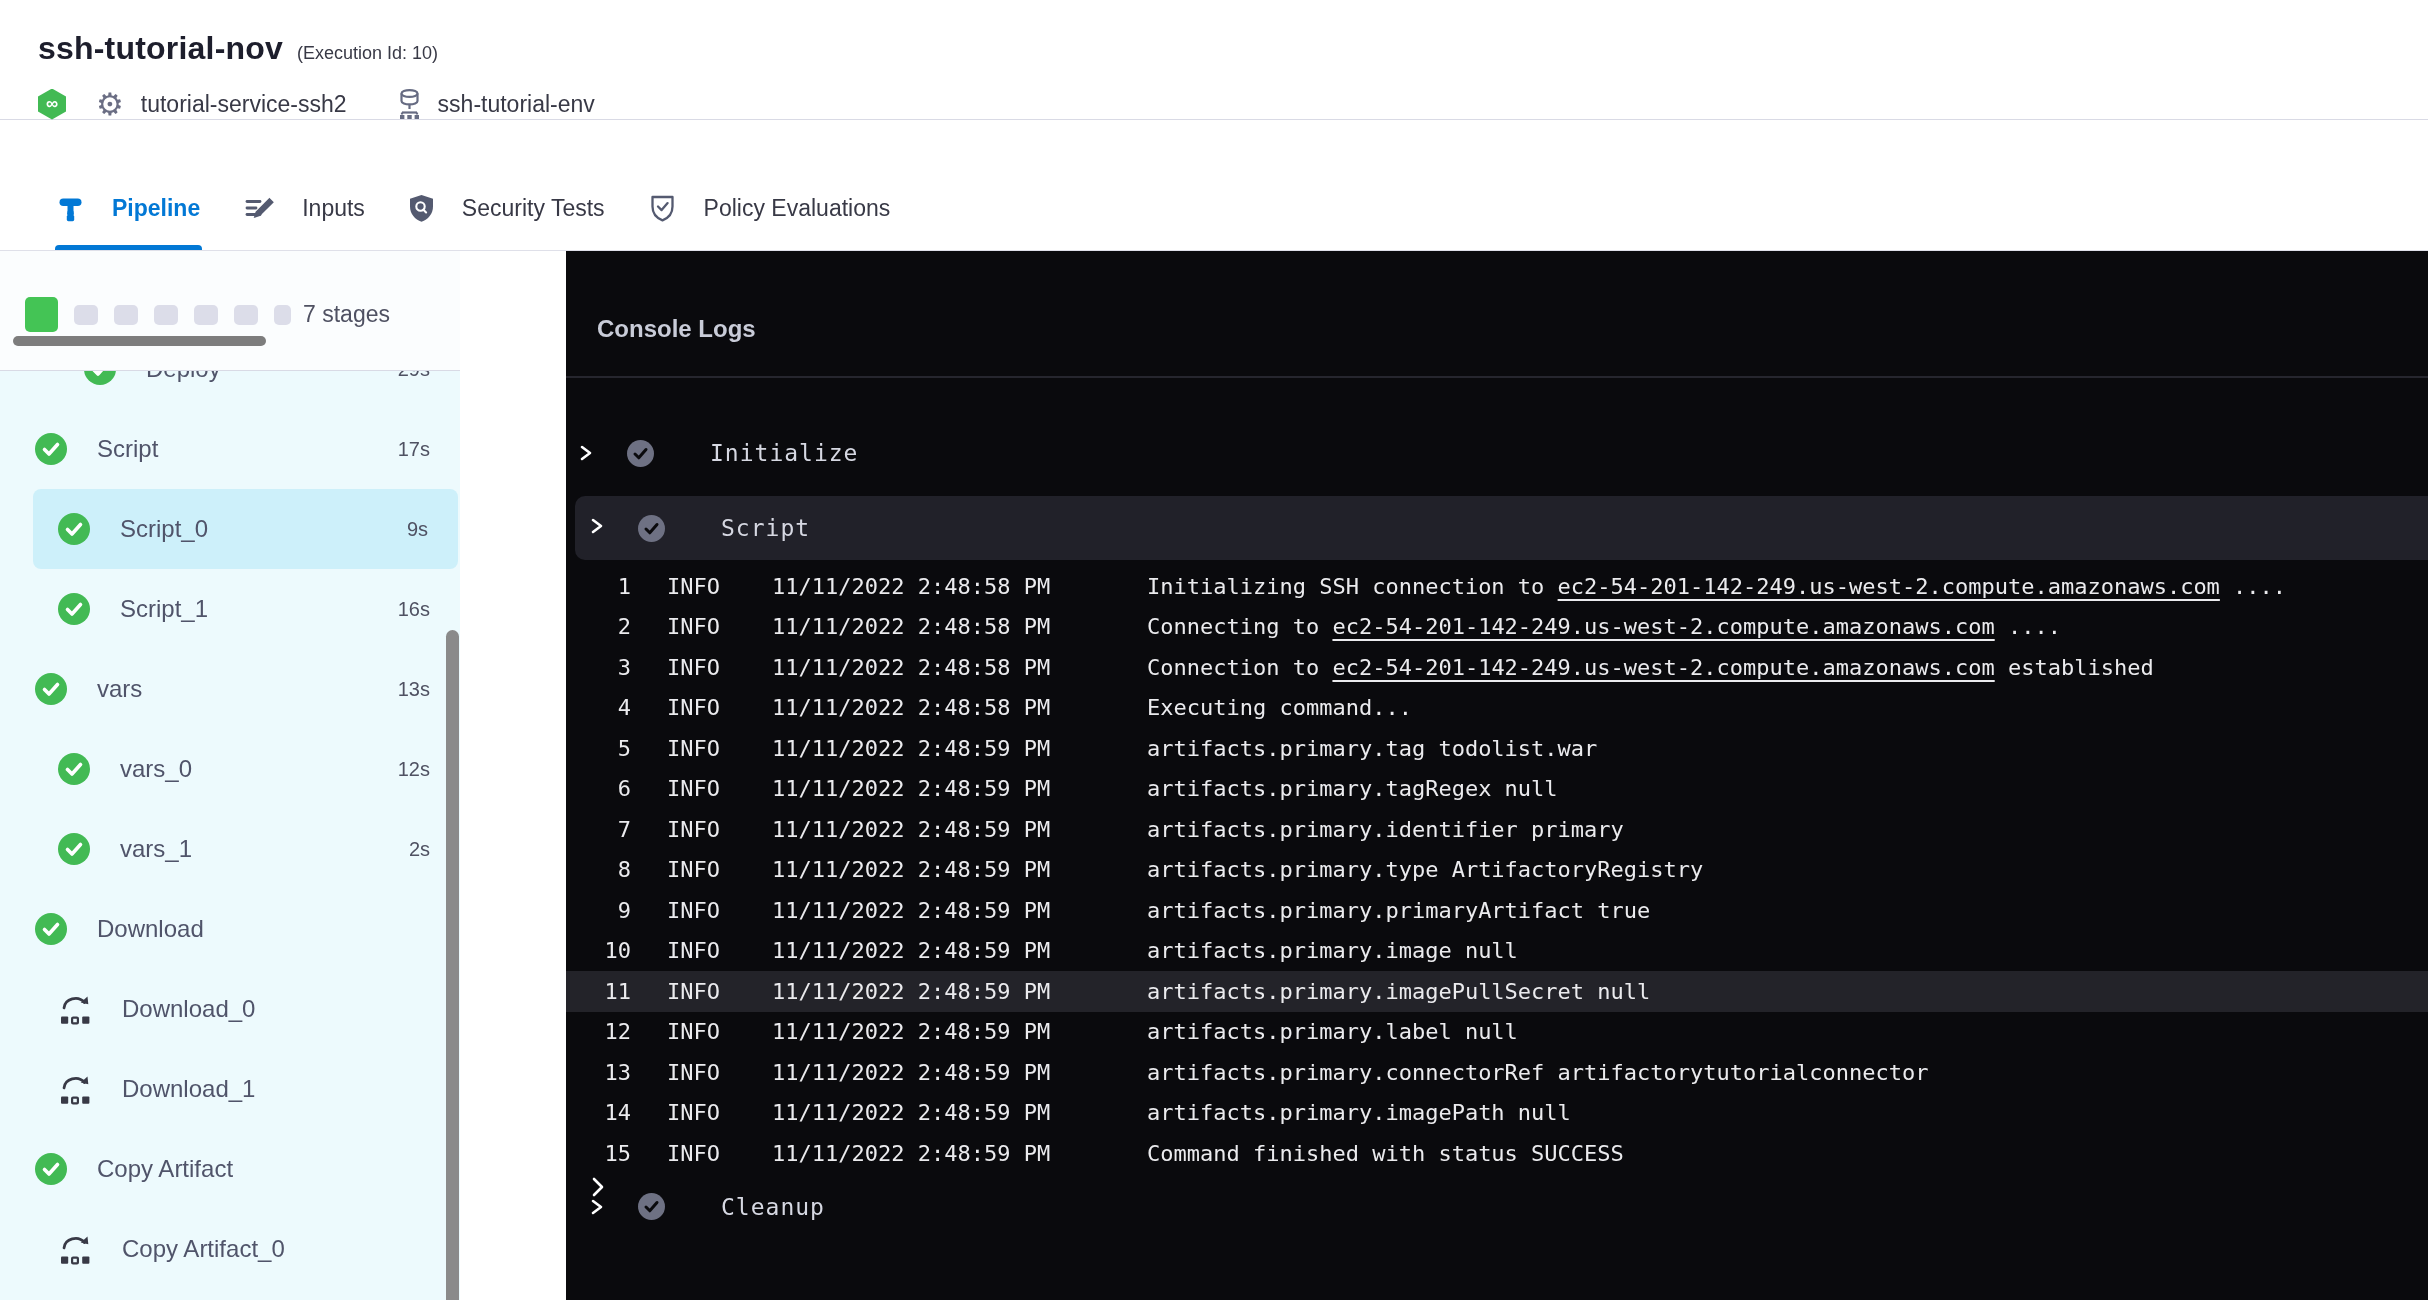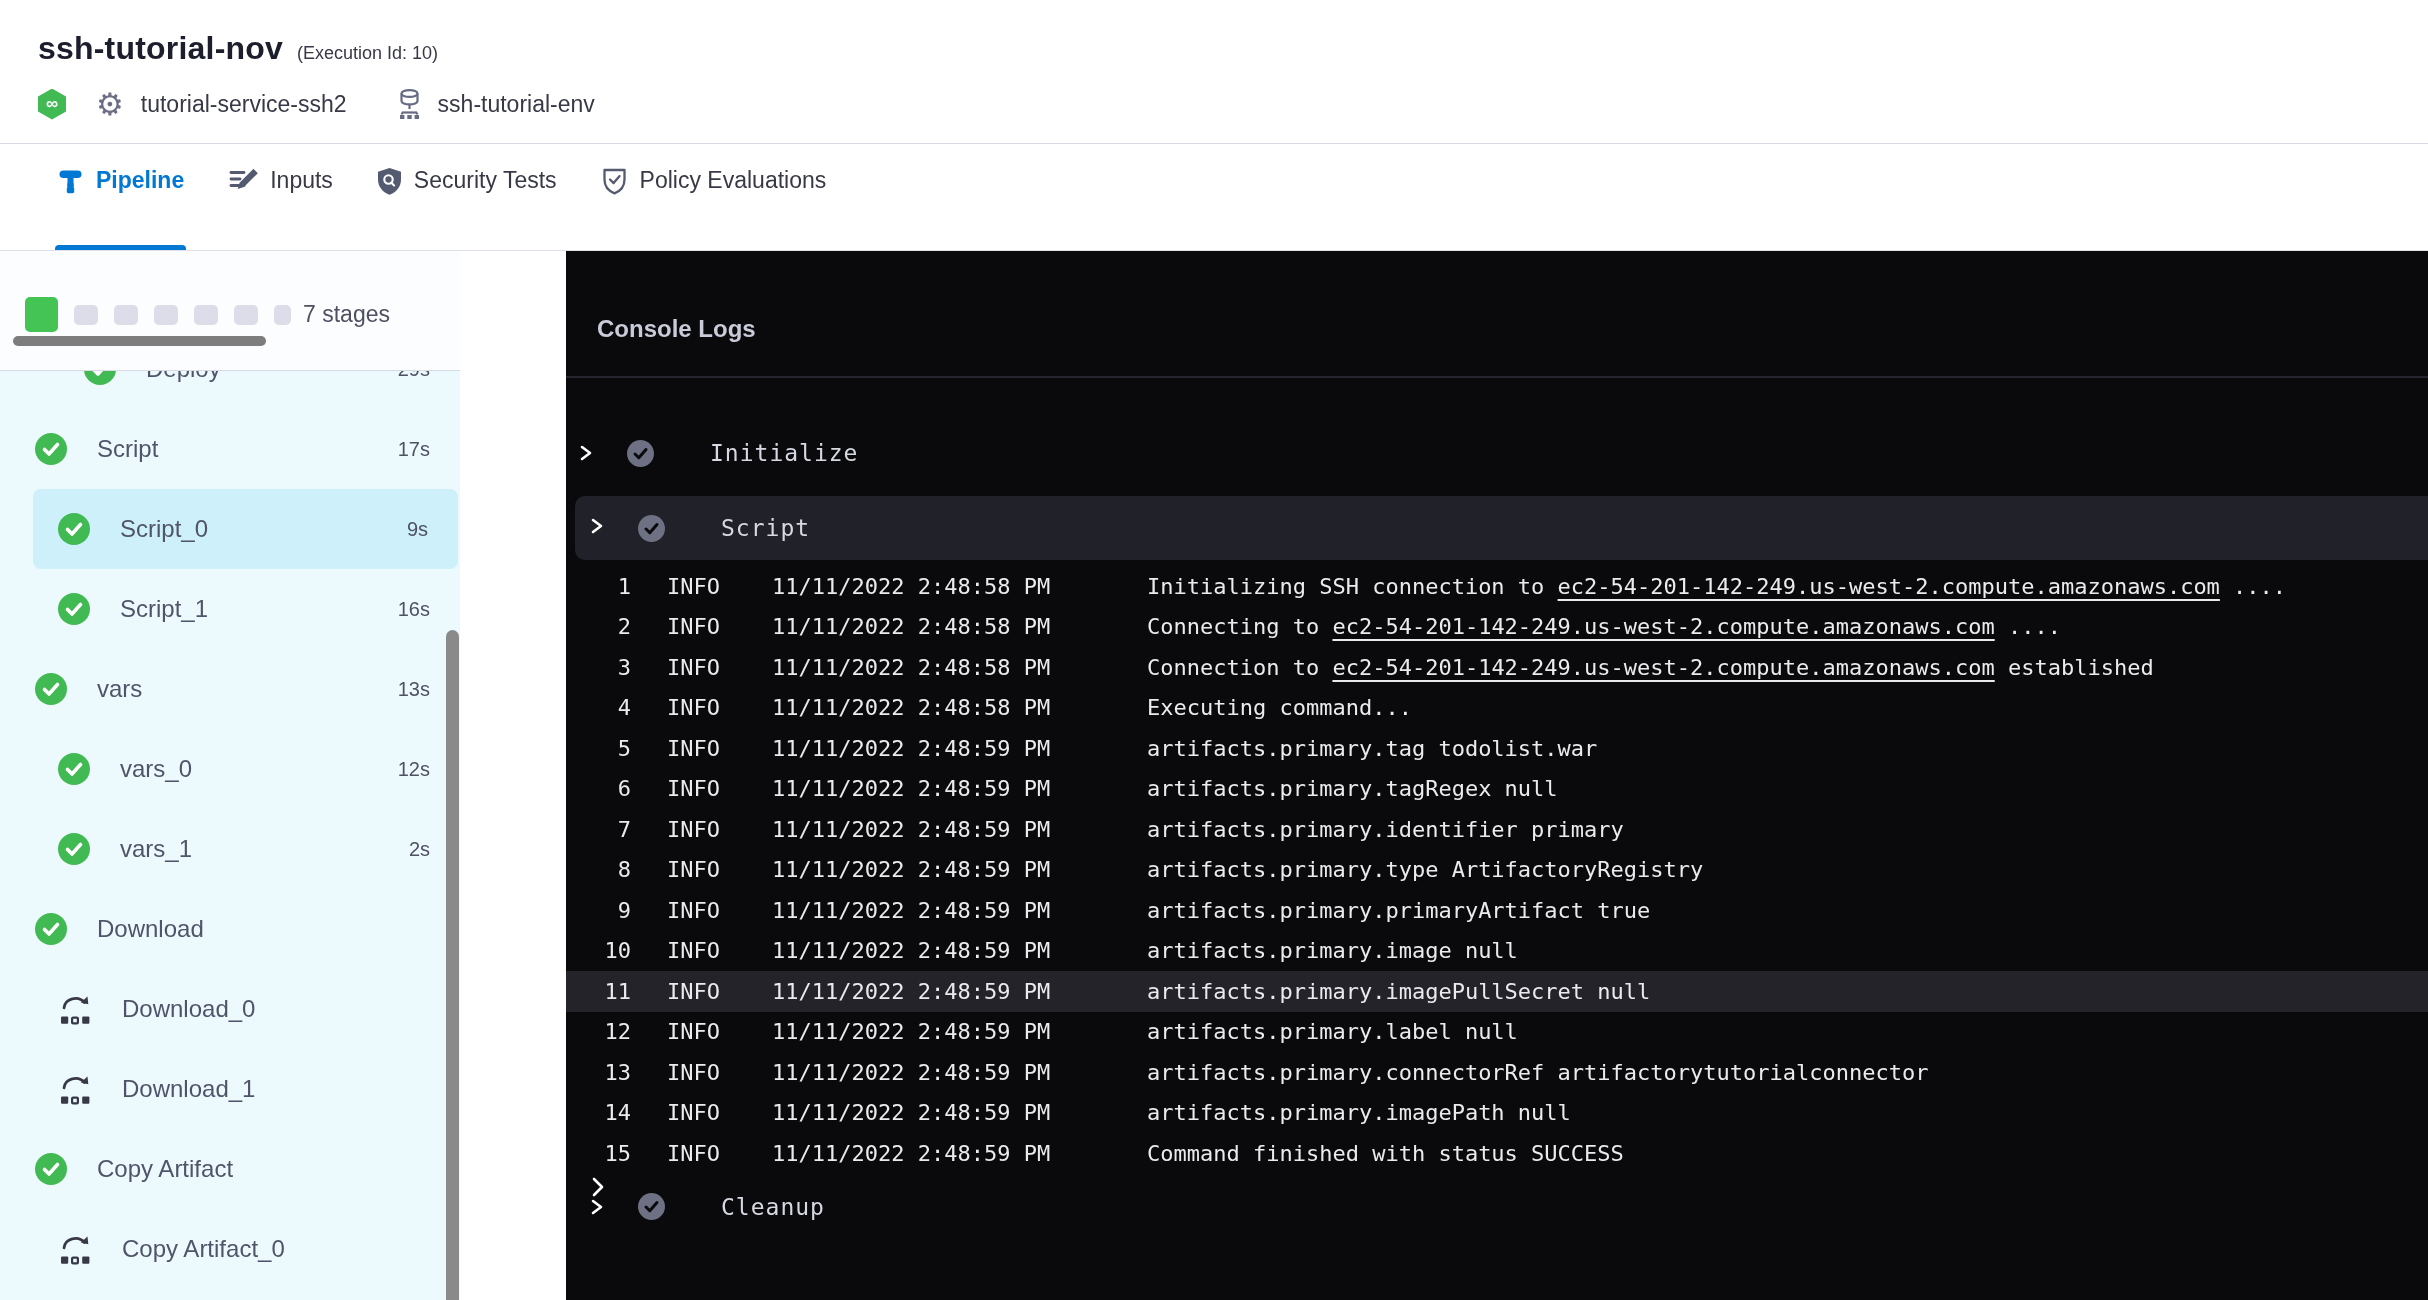--- a/index.html
+++ b/index.html
@@ -1,40 +1,40 @@
 <!DOCTYPE html>
 <html style="--accent-blue: #0278d5; --success-green: #42ba54; --success-green-bright: #44c455;"><head>
 <meta charset="utf-8">
 <style>
   * { margin:0; padding:0; box-sizing:border-box; }
   html,body { width:2428px; height:1300px; overflow:hidden; background:#ffffff;
               font-family:"Liberation Sans", sans-serif; }
   body { position:relative; }
 
   
-  .top-header { position:absolute; top:0; left:0; right:0; height:144px; background:#fff;
+  .top-header { position:absolute; top:0; left:0; right:0; height:120px; background:#fff;
                 border-bottom:1px solid #d9dae5; }
   .title-row { position:absolute; left:38px; top:30px; display:flex; align-items:baseline; }
   .page-title { font-size:32px; font-weight:bold; color:#1d1e2c; letter-spacing:.2px; }
   .exec-id { font-size:18px; color:#383946; margin-left:14px; }
   .meta-row { position:absolute; left:38px; top:86px; height:36px; display:flex; align-items:center; }
   .hexagon { width:28px; height:31px; background:var(--success-green);
              clip-path:polygon(50% 0,100% 26%,100% 74%,50% 100%,0 74%,0 26%);
              display:flex; align-items:center; justify-content:center;
              color:#fff; font-size:17px; font-weight:bold; }
   .gear { margin-left:30px; font-size:31px; color:#6b6e84; line-height:1; }
   .meta-label { margin-left:17px; font-size:23px; color:#383946; }
   .env-icon { margin-left:50px; display:flex; }
   .meta-label.env { margin-left:16px; }
 
   
   .tab-bar { position:absolute; top:167px; left:0; right:0; height:84px; background:#fff;
              border-bottom:1px solid #dfe0e9; display:flex; align-items:stretch;
              padding-left:57px; gap:44px; }
-  .tab { position:relative; display:flex; align-items:flex-start; gap:12px; font-size:23px;
+  .tab { position:relative; display:flex; align-items:center; gap:28px; font-size:23px;
          color:#383946; font-weight:500; cursor:pointer; }
   .tab .t-icon { display:flex; }
   .tab.active { color:var(--accent-blue); font-weight:bold; }
   .tab.active::after { content:""; position:absolute; left:-2px; right:-2px; bottom:0;
                        height:5px; background:var(--accent-blue); border-radius:4px 4px 0 0; }
 
   
   .sidebar { position:absolute; left:0; top:251px; width:460px; bottom:0; }
   .sidebar-header { position:relative; height:120px; background:#fbfdfe;
                     border-bottom:1px solid #d9dae5; }

